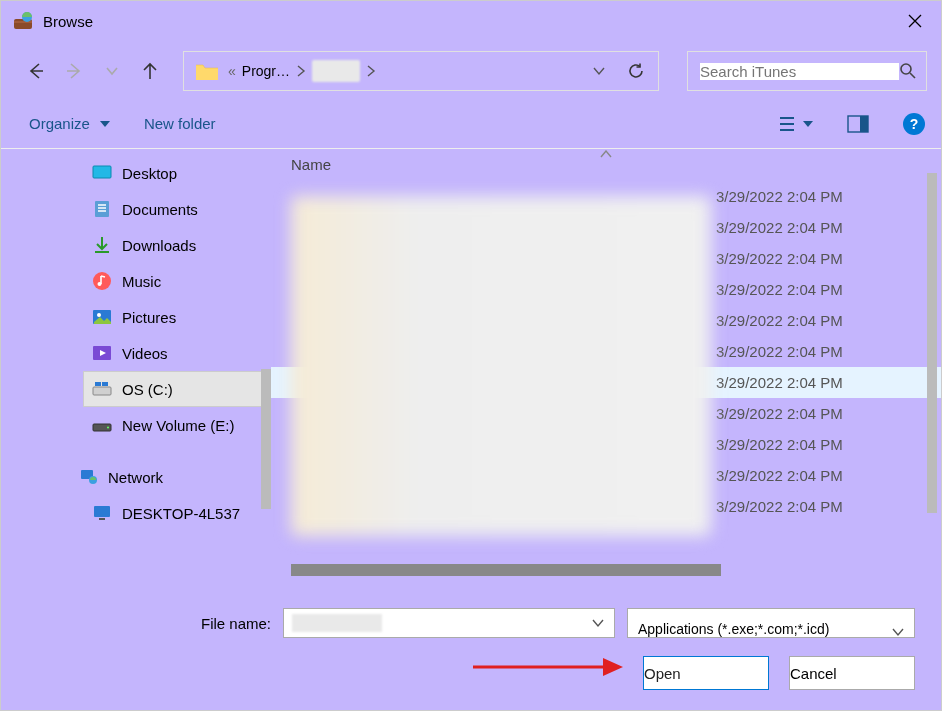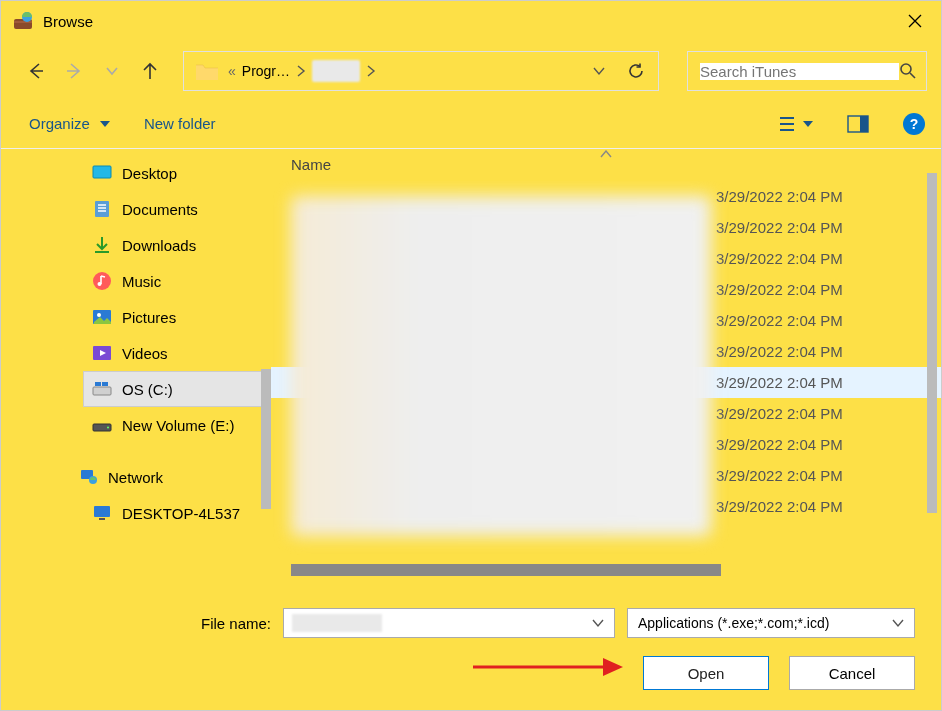--- a/index.html
+++ b/index.html
@@ -1,18 +1,18 @@
 <!DOCTYPE html>
 <html><head>
 <meta charset="utf-8">
 <style>
 * { box-sizing: border-box; margin: 0; padding: 0; }
 body { font-family: "Segoe UI", Tahoma, sans-serif; font-size: 14px; color: #000; background: #fff; width: 942px; height: 711px; overflow: hidden; }
 
-.dialog { width: 942px; height: 711px; border: 1px solid #ccc; background: #fde047; display: flex; flex-direction: column; }
+.dialog { width: 942px; height: 711px; border: 1px solid #ccc; background: #c4b5fd; display: flex; flex-direction: column; }
 
 .titlebar { display: flex; align-items: center; height: 40px; padding: 0 3px 0 12px; }
 .titlebar-icon { width: 20px; height: 20px; margin-right: 10px; }
 .titlebar-title { font-size: 15px; flex: 1; }
 .close-btn { width: 46px; height: 32px; display: flex; align-items: center; justify-content: center; font-size: 16px; cursor: pointer; }
 
 .navbar { display: flex; align-items: center; padding: 10px 14px 10px 20px; gap: 8px; }
 .nav-arrow { width: 30px; height: 30px; display: flex; align-items: center; justify-content: center; cursor: pointer; }
 .nav-arrow.disabled { color: #999; }
 
@@ -58,25 +58,25 @@
 
 .hscroll { position: absolute; bottom: 12px; left: 20px; width: 430px; height: 12px; background: #888; }
 .vscroll { position: absolute; right: 4px; top: 24px; width: 10px; height: 340px; background: #bbb; }
 
 .bottom { padding: 20px 26px 20px 26px; display: flex; flex-direction: column; gap: 18px; position: relative; }
 .row-fn { display: flex; align-items: center; gap: 12px; justify-content: flex-end;}
 .fn-label { font-size: 15px; }
 .fn-combo { width: 332px; height: 30px; border: 1px solid #aaa; display: flex; align-items: center; padding: 0 4px; background:#fff;}
 .fn-blur { width: 90px; height: 18px; background: #e9e9e9; filter: blur(1px); margin-left:4px;}
 .fn-combo .chev { margin-left: auto; padding: 0 6px; color:#555;}
-.filter-combo { width: 288px; height: 30px; border: 1px solid #aaa; display: flex; align-items: center; padding: 0 10px; font-size: 14px; background:#fff;}
+.filter-combo { width: 288px; height: 30px; border: 1px solid #aaa; display: flex; align-items: flex-end; padding: 0 10px; font-size: 14px; background:#fff;}
 .filter-combo .chev { margin-left: auto; color:#555;}
 
 .row-btns { display: flex; justify-content: flex-end; gap: 20px; align-items: center; }
-.btn { width: 126px; height: 34px; border: 1px solid #aaa; background: #fff; display: flex; align-items: center; justify-content: center; font-size: 15px; cursor: pointer; }
+.btn { width: 126px; height: 34px; border: 1px solid #aaa; background: #fff; display: flex; align-items: center; font-size: 15px; cursor: pointer; }
 .btn.primary { border: 1px solid #0078d4; color: #222; }
 
 .arrow-annot { position: absolute; left: 472px; top: 66px; width: 150px; height: 26px; pointer-events:none;}
 
 svg { display: block; }
 </style>
 </head>
 <body>
 
 <div class="dialog">

